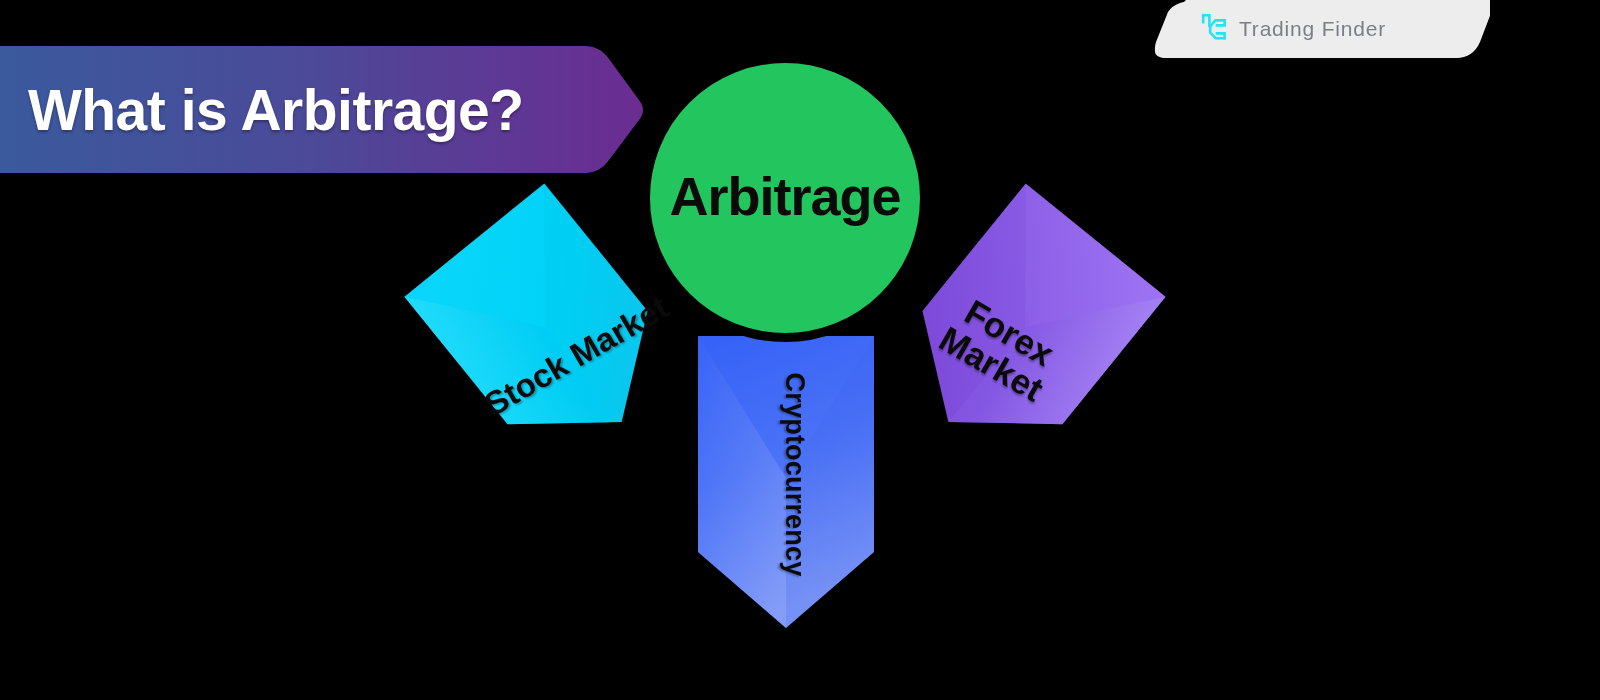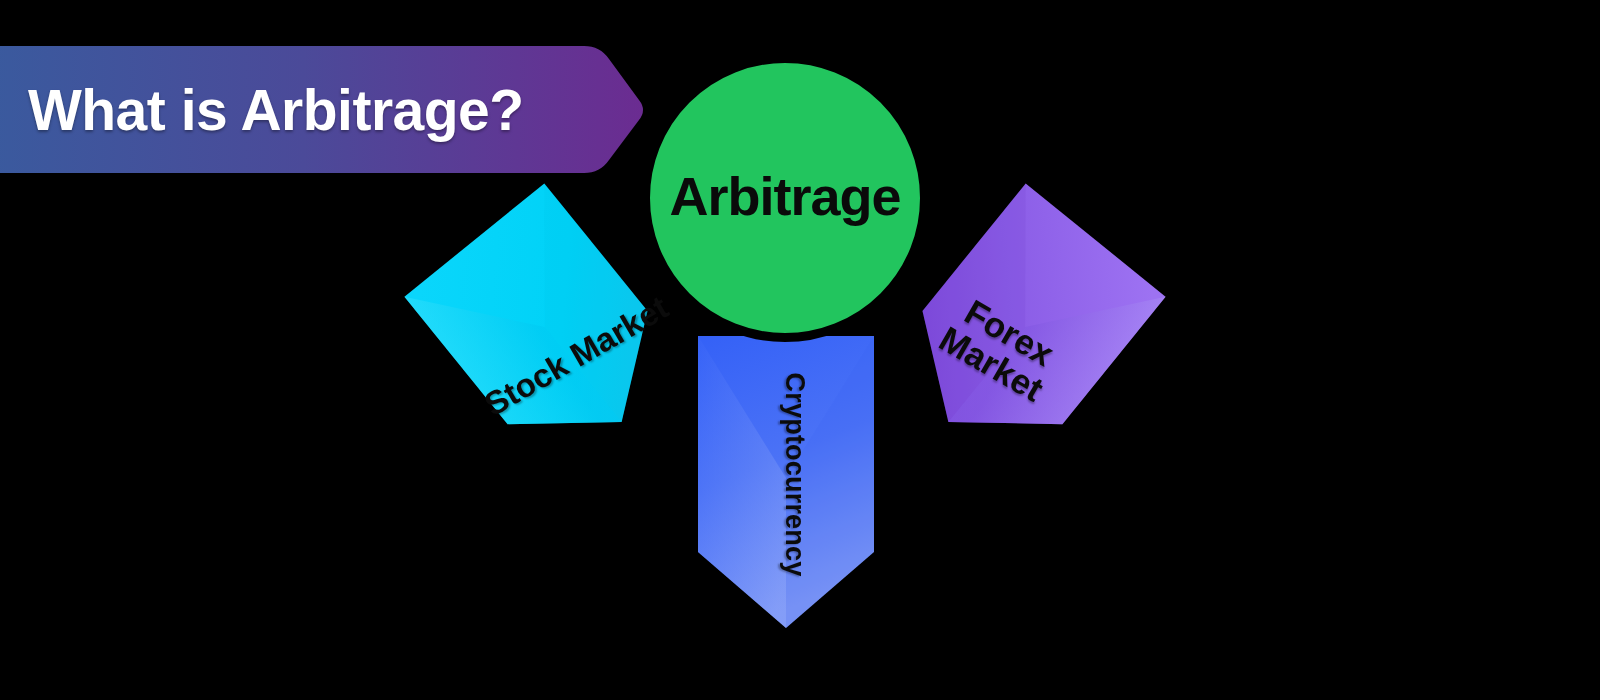--- a/index.html
+++ b/index.html
@@ -200,20 +200,38 @@
           <stop offset="0%" stop-color="#3a5a9e"></stop>
           <stop offset="48%" stop-color="#4b4a99"></stop>
           <stop offset="100%" stop-color="#6b2c91"></stop>
         </linearGradient>
       </defs>
       <path d="M -10 0 L 584 0 Q 600 0 609 13 L 639 54 Q 647 64 639 74 L 609 114 Q 600 127 584 127 L -10 127 Z" fill="url(#gradTitle)"></path>
     </svg>
     <div id="title-text">What is Arbitrage?</div>
   </div>
 
+  <div id="brand-panel">
+    <svg id="brand-panel-bg" viewBox="0 0 350 62" xmlns="http://www.w3.org/2000/svg">
+      <path d="M 62 0 L 350 0 L 350 -4 L 356 -4 L 356 0 L 340 42 Q 333 58 316 58 L 28 58 Q 11 58 16 42 L 28 12 Q 35 0 62 0 Z" fill="#ededee"></path>
+      <path d="M 70 -10 L 360 -10 L 336 44 Q 329 58 312 58 L 26 58 Q 10 58 17 43 L 42 5 Q 52 -10 70 -10 Z" fill="#ededee"></path>
+    </svg>
+    <div id="brand-inner">
+      <svg id="brand-mark" viewBox="0 0 30 32" xmlns="http://www.w3.org/2000/svg">
+        <g fill="none" stroke="#22e4f5" stroke-width="2.6" stroke-linecap="square" stroke-linejoin="miter">
+          <path d="M 5.2 2.2 L 11.4 2.2 L 11.4 12.8"></path>
+          <path d="M 5.2 2.2 L 5.2 9.2"></path>
+          <path d="M 26.6 7.4 L 17.4 7.4 L 12.2 13.4 L 12.2 19.6 L 17.6 25.2 L 26.6 25.2"></path>
+          <path d="M 26.6 7.4 L 26.6 12.4 L 19.0 12.4"></path>
+          <path d="M 26.6 25.2 L 26.6 20.4 L 19.0 20.4"></path>
+        </g>
+      </svg>
+      <span id="brand-name">Trading Finder</span>
+    </div>
+  </div>
 
   <div class="arrow-wrap" id="arrow-stock">
     <svg viewBox="0 0 300 270" xmlns="http://www.w3.org/2000/svg">
       <defs>
         <linearGradient id="gradCyan" x1="0.1" y1="0" x2="0.9" y2="1">
           <stop offset="0%" stop-color="#0ad6fb"></stop>
           <stop offset="55%" stop-color="#00d2f7"></stop>
           <stop offset="100%" stop-color="#13c3ea"></stop>
         </linearGradient>
         <linearGradient id="gradCyanSh" x1="0" y1="0" x2="1" y2="0.3">

